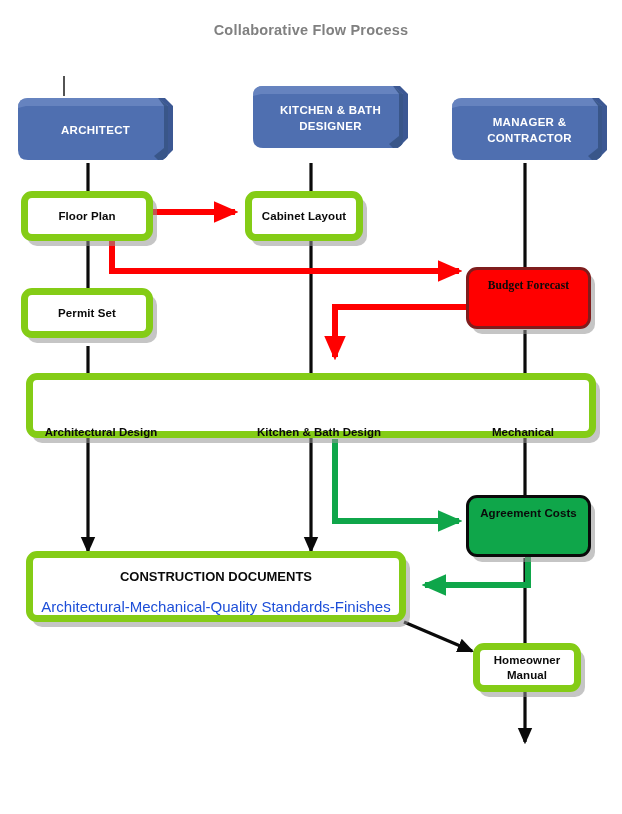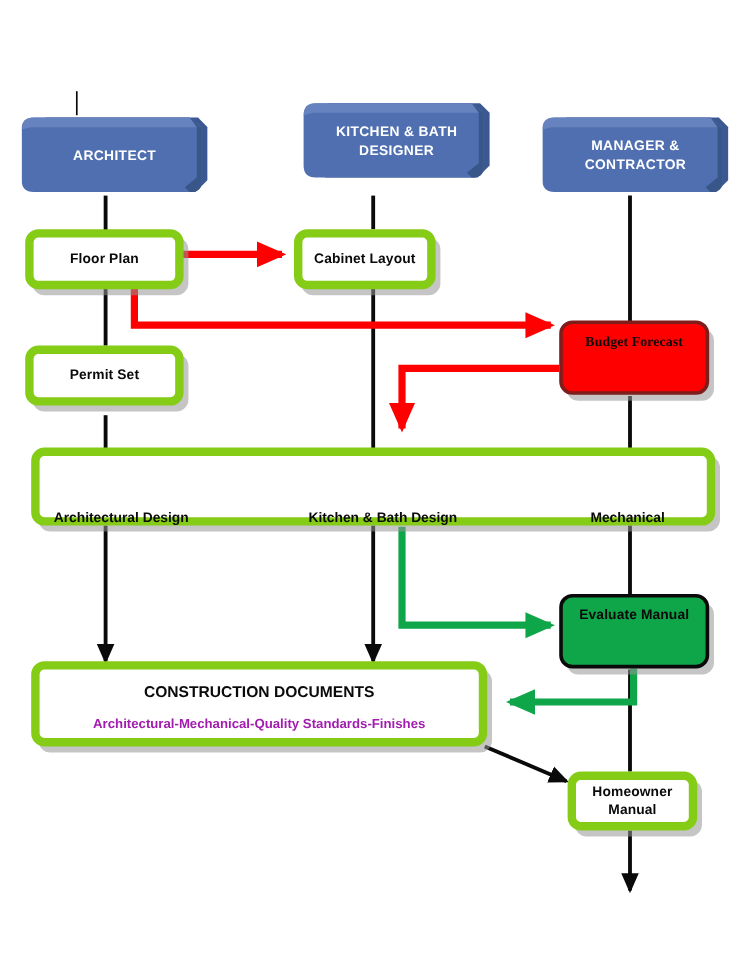--- a/index.html
+++ b/index.html
@@ -34,21 +34,21 @@
   #page-title{position:absolute;left:0;top:22px;width:622px;text-align:center;
      color:#808080;font-weight:bold;font-size:14.5px;letter-spacing:0.2px;}
 
   
   .dd-title{font-size:13.5px;font-weight:bold;color:#0a0a0a;}
   .dd-row{position:absolute;left:0;width:100%;top:46px;height:20px;}
   .dd-cell{position:absolute;font-size:11.5px;font-weight:bold;color:#0a0a0a;
            white-space:nowrap;transform:translateX(-50%);}
 
   .cd-title{font-size:13px;font-weight:bold;color:#0a0a0a;}
-  .cd-sub{font-size:11px;font-weight:bold;color:#a21caf;margin-top:14px;}
+  .cd-sub{font-size:15px;font-weight:normal;color:#1d4ed8;margin-top:14px;}
 </style>
 </head>
 <body>
 
 <div id="canvas">
 
   <svg id="svg-layer" viewBox="0 0 622 814" xmlns="http://www.w3.org/2000/svg">
     <defs>
       <marker id="ah-black" viewBox="0 0 10 10" refX="8.6" refY="5" markerWidth="5.2" markerHeight="5.2" orient="auto-start-reverse">
         <path d="M 0 0.6 L 10 5 L 0 9.4 z" fill="#0A0A0A"></path>
@@ -84,20 +84,21 @@
 
     <path d="M 112 238 L 112 271 L 459 271" stroke="#FF0000" stroke-width="6" fill="none" stroke-linejoin="miter" marker-end="url(#ah-red)"></path>
 
     <path d="M 466 307 L 335 307 L 335 357" stroke="#FF0000" stroke-width="6" fill="none" stroke-linejoin="miter" marker-end="url(#ah-red)"></path>
 
     <path d="M 335 439 L 335 521 L 459 521" stroke="#0FA64A" stroke-width="6" fill="none" stroke-linejoin="miter" marker-end="url(#ah-green)"></path>
 
     <path d="M 528 557 L 528 585 L 425 585" stroke="#0FA64A" stroke-width="6" fill="none" stroke-linejoin="miter" marker-end="url(#ah-green)"></path>
   </svg>
 
+  <div id="page-title">Collaborative Flow Process</div>
 
   <div class="banner" style="left:18px;top:94px;width:155px;height:70px;">
     <svg class="face" viewBox="0 0 155 70" xmlns="http://www.w3.org/2000/svg">
       <path d="M10 14 L20 4 L147 4 L155 12 L155 56 L145 66 L18 66 L10 58 Z" fill="#3C5893"></path>
       <path d="M0 14 Q0 4 10 4 L140 4 L150 12 L150 58 Q150 66 140 66 L10 66 Q0 66 0 56 Z" fill="#4F6FB0"></path>
       <path d="M0 14 Q0 4 10 4 L140 4 L150 12 L8 12 Z" fill="#6E8AC4" opacity="0.75"></path>
       <path d="M140 4 L150 12 L150 58 Q150 66 140 66 L136 62 L146 54 L146 12 Z" fill="#33507F" opacity="0.8"></path>
     </svg>
     <div class="txt">ARCHITECT</div>
   </div>
@@ -142,21 +143,21 @@
 
   <div class="node box-white" style="left:26px;top:373px;width:570px;height:65px;justify-content:flex-start;padding-top:8px;">
     <div class="dd-row">
       <span class="dd-cell" style="left:68px;">Architectural Design</span>
       <span class="dd-cell" style="left:286px;">Kitchen &amp; Bath Design</span>
       <span class="dd-cell" style="left:490px;">Mechanical</span>
     </div>
   </div>
 
   <div class="node box-green" style="left:466px;top:495px;width:125px;height:62px;justify-content:flex-start;padding-top:8px;">
-    <span class="lbl lbl-sm">Evaluate Manual</span>
+    <span class="lbl lbl-sm">Agreement Costs</span>
   </div>
 
   <div class="node box-white" style="left:26px;top:551px;width:380px;height:71px;justify-content:flex-start;padding-top:11px;">
     <span class="cd-title">CONSTRUCTION DOCUMENTS</span>
     <span class="cd-sub">Architectural-Mechanical-Quality Standards-Finishes</span>
   </div>
 
   <div class="node box-white" style="left:473px;top:643px;width:108px;height:49px;">
     <span class="lbl lbl-sm" style="white-space:pre-line;">Homeowner
 Manual</span>

